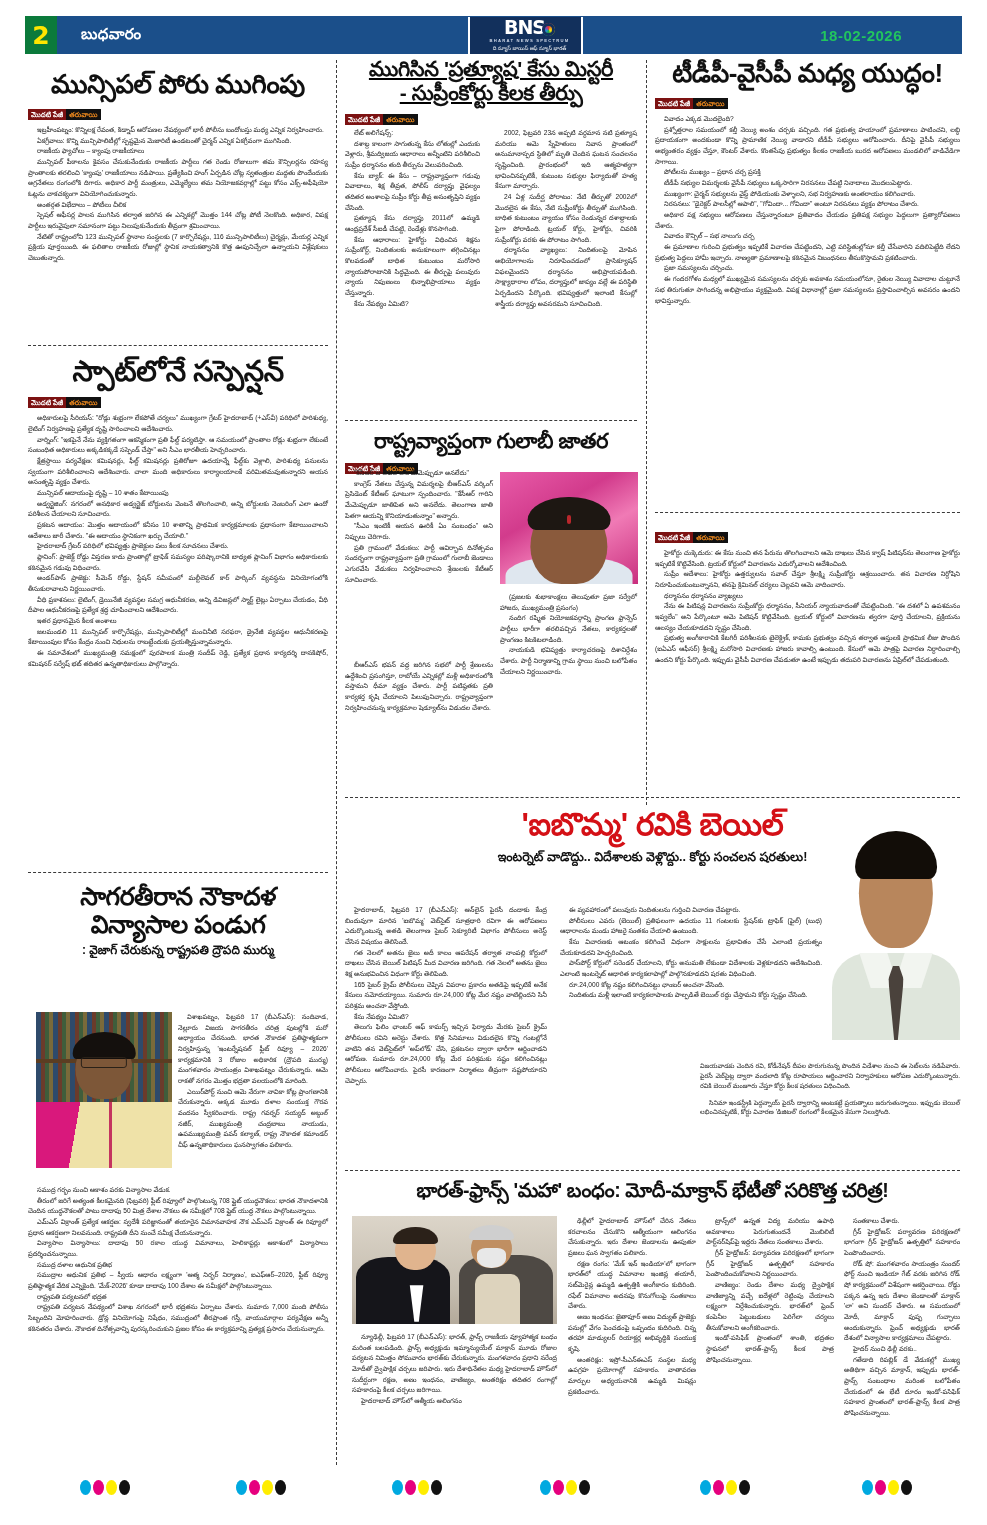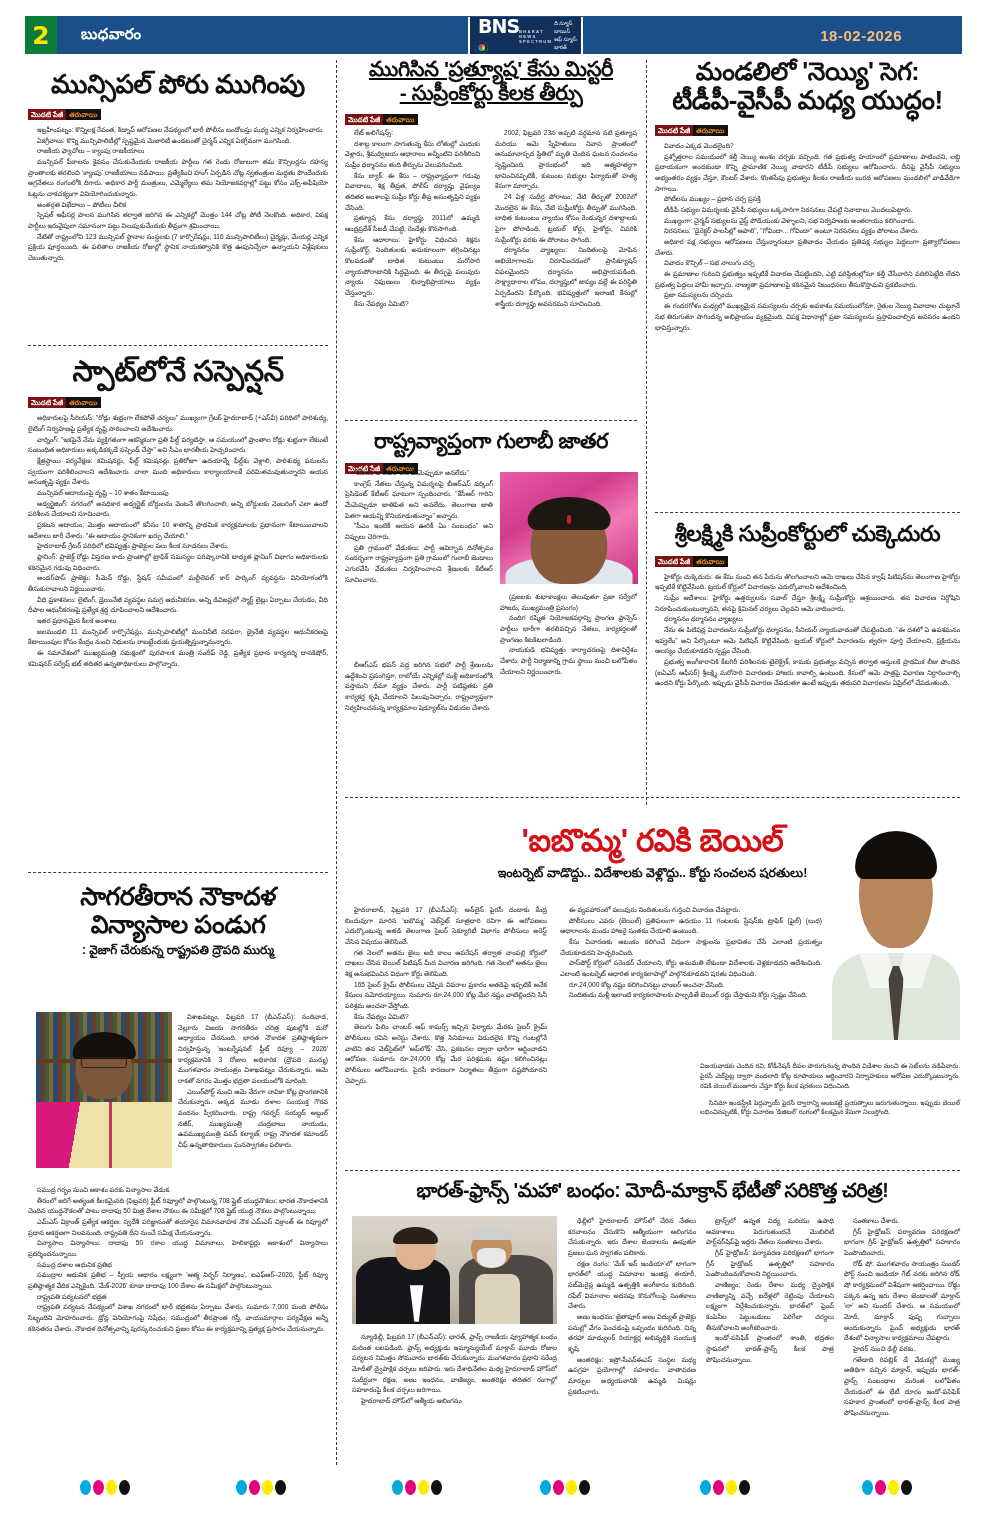--- a/index.html
+++ b/index.html
@@ -32,21 +32,21 @@
     font-family: "DejaVu Sans", sans-serif;
   }
   .weekday {
     color: #ffffff; font-size: 15px; font-weight: bold;
     margin-left: 24px; letter-spacing: .3px;
   }
   .logo-box {
     position: absolute; left: 443px; top: 1px;
     width: 115px; height: 37px;
     background: #12305c;
-    display: flex; flex-direction: row;
+    display: flex; flex-direction: column;
     align-items: center; justify-content: center;
     border-left: 2px solid #ffffff; border-right: 2px solid #ffffff; padding-left: 8px;
   }
   .logo-main {
     font-size: 19px; font-weight: bold; color: #ffffff;
     line-height: 1; letter-spacing: -1px;
     position: relative; font-family: "DejaVu Sans", sans-serif;
   }
   .logo-swirl {
     display: inline-block; width: 13px; height: 13px; border-radius: 50%;
@@ -57,21 +57,21 @@
   .logo-sub {
     font-size: 4.2px; color: #cfd8e8; letter-spacing: 1.2px;
     font-weight: bold; margin-top: 1px;
   }
   .logo-tel {
     font-size: 5.2px; color: #ffffff; margin-top: 1.5px;
     background: #12305c; padding: 0 2px;
   }
   .mast-date {
     position: absolute; right: 60px;
-    color: #fdba74; font-size: 15px; font-weight: bold;
+    color: #22c55e; font-size: 15px; font-weight: bold;
     letter-spacing: .5px;
   }
 
   
   .vrule {
     position: absolute; width: 0;
     border-left: 1px dashed #3a3a3a;
   }
   .hrule {
     position: absolute; height: 0;
@@ -387,21 +387,20 @@
   <div class="body" style="position:absolute; left:500px; top:592px; width:137px;">
     <p>(ప్రజలకు శుభాకాంక్షలు తెలుపుతూ ప్రజా సర్వేలో హాజరు, ముఖ్యమంత్రి ప్రసంగం)</p>
     <p>నందిగ రష్మిత నియోజకవర్గాన్ని ప్రాంగణ ఫ్రాన్సెస్ పార్టీలు భారీగా తరలివచ్చిన నేతలు, కార్యకర్తలతో ప్రాంగణం కిటకిటలాడింది.</p>
     <p>నాయకుడి భవిష్యత్తు కార్యాచరణపై దిశానిర్దేశం చేశారు. పార్టీ నిర్మాణాన్ని గ్రామ స్థాయి నుంచి బలోపేతం చేయాలని నిర్ణయించారు.</p>
   </div>
   <div class="body" style="position:absolute; left:345px; top:660px; width:148px;">
     <p>బీఆర్‌ఎస్ భవన్ వద్ద జరిగిన సభలో పార్టీ శ్రేణులను ఉద్దేశించి ప్రసంగిస్తూ, రాబోయే ఎన్నికల్లో మళ్లీ అధికారంలోకి వస్తామని ధీమా వ్యక్తం చేశారు. పార్టీ పటిష్ఠతకు ప్రతి కార్యకర్త కృషి చేయాలని పిలుపునిచ్చారు. రాష్ట్రవ్యాప్తంగా నిర్వహించనున్న కార్యక్రమాల షెడ్యూల్‌ను విడుదల చేశారు.</p>
   </div>
 
   <div style="position:absolute; left:655px; top:58px; width:305px;">
-    <div class="hl" style="font-size:25px;">మండలిలో 'నెయ్యి' సెగ:</div>
     <div class="hl" style="font-size:26px; margin-top:1px;">టీడీపీ-వైసీపీ మధ్య యుద్ధం!</div>
     <div style="margin-top:7px;">
       <span class="badge"><span class="b1">మొదటి పేజీ</span><span class="b2">తరువాయి</span></span>
     </div>
     <div class="body" style="margin-top:2px;">
       <p>వివాదం ఎక్కడ మొదలైంది?</p>
       <p>ప్రశ్నోత్తరాల సమయంలో కల్తీ నెయ్యి అంశం చర్చకు వచ్చింది. గత ప్రభుత్వ హయాంలో ప్రమాణాలు పాటించని, లబ్ధి ప్రదాయకంగా అందకుండా కొన్ని ప్రామాణిక నెయ్యి వాడారని టీడీపీ సభ్యులు ఆరోపించారు. దీనిపై వైసీపీ సభ్యులు అభ్యంతరం వ్యక్తం చేస్తూ, కౌంటర్ వేశారు. కొంతసేపు ప్రభుత్వం కీలకం రాజకీయ బురద ఆరోపణలు మండలిలో వాడివేడిగా సాగాయి.</p>
       <p>పోటీలను ముఖ్యం – ప్రధాన చర్చ ప్రసక్తి</p>
       <p>టీడీపీ సభ్యుల విమర్శలకు వైసీపీ సభ్యులు ఒక్కసారిగా నిరసనలు చేపట్టి నినాదాలు మొదలుపెట్టారు.</p>
       <p>ముఖ్యంగా: చైర్మన్ సభ్యులను వైస్డ్ పోడియంకు వెళ్ళాలని, సభ నిర్వహణకు అంతరాయం కలిగించారు.</p>
@@ -410,37 +409,36 @@
       <p>వివాదం కౌన్సిల్ – సభ నాలుగు చర్చ</p>
       <p>ఈ ప్రమాణాల గురించి ప్రభుత్వం ఇప్పటికే విచారణ చేపట్టిందని, ఎట్టి పరిస్థితుల్లోనూ కల్తీ చేసేవారిని వదిలిపెట్టేది లేదని ప్రభుత్వ పెద్దలు హామీ ఇచ్చారు. నాణ్యతా ప్రమాణాలపై కఠినమైన నిబంధనలు తీసుకొస్తామని ప్రకటించారు.</p>
       <p>ప్రజా సమస్యలను చర్చించు.</p>
       <p>ఈ గందరగోళం మధ్యలో ముఖ్యమైన సమస్యలను చర్చకు అవకాశం సమయంలోనూ, రైతుల నెయ్యి వివాదాల చుట్టూనే సభ తిరుగుతూ సాగిందన్న అభిప్రాయం వ్యక్తమైంది. విపక్ష విధానాల్లో ప్రజా సమస్యలను ప్రస్తావించాల్సిన అవసరం ఉందని భావిస్తున్నారు.</p>
     </div>
   </div>
 
   <div class="hrule" style="left:655px; top:512px; width:305px;"></div>
 
   <div style="position:absolute; left:655px; top:522px; width:305px;">
-    <div class="hl" style="font-size:22px;">శ్రీలక్ష్మికి సుప్రీంకోర్టులో చుక్కెదురు</div>
     <div style="margin-top:6px;">
       <span class="badge"><span class="b1">మొదటి పేజీ</span><span class="b2">తరువాయి</span></span>
     </div>
     <div class="body" style="margin-top:2px;">
       <p>హైకోర్టు చుక్కెదురు: ఈ కేసు నుంచి తన పేరును తొలగించాలని ఆమె దాఖలు చేసిన క్వాష్ పిటిషన్‌ను తెలంగాణ హైకోర్టు ఇప్పటికే కొట్టివేసింది. ట్రయల్ కోర్టులో విచారణను ఎదుర్కోవాలని ఆదేశించింది.</p>
       <p>సుప్రీం ఆదేశాలు: హైకోర్టు ఉత్తర్వులను సవాల్ చేస్తూ శ్రీలక్ష్మి సుప్రీంకోర్టు ఆశ్రయించారు. తన విచారణ నిర్దోషిని నిరూపించుకుంటున్నానని, తనపై క్రిమినల్ చర్యలు చెల్లవని ఆమె వాదించారు.</p>
       <p>ధర్మాసనం ధర్మాసనం వ్యాఖ్యలు</p>
       <p>నేను ఈ పిటిషన్ల విచారణను సుప్రీంకోర్టు ధర్మాసనం, సీనియర్ న్యాయవాదంతో చేపట్టించింది. "ఈ దశలో ఏ ఉపశమనం ఇవ్వలేం" అని పేర్కొంటూ ఆమె పిటిషన్ కొట్టివేసింది. ట్రయల్ కోర్టులో విచారణను త్వరగా పూర్తి చేయాలని, ప్రక్రియను ఆలస్యం చేయకూడదని స్పష్టం చేసింది.</p>
       <p>ప్రభుత్వ అంగీకారానికి కేటగిరీ పరిశీలనకు టైలెక్ట్రిక్, కామకు ప్రభుత్వం వచ్చిన తర్వాత ఆస్తులకి ప్రాథమిక లీజు పొందిన (ఐఏఎస్ ఆఫీసర్) శ్రీలక్ష్మి మరోసారి విచారణకు హాజరు కావాల్సి ఉంటుంది. కేసులో ఆమె పాత్రపై విచారణ నిర్ధారించాల్సి ఉందని కోర్టు పేర్కొంది. ఇప్పుడు వైసీపీ విచారణ చేపడుతూ ఉంటే ఇప్పుడు తదుపరి విచారణను ఏప్రిల్‌లో చేపడుతుంది.</p>
     </div>
   </div>
 
   <div class="hrule" style="left:345px; top:797px; width:615px;"></div>
 
   <div style="position:absolute; left:345px; top:808px; width:615px;">
-    <div class="hl hl-red" style="font-size:31px;margin-top:16px;">'ఐబొమ్మ' రవికి బెయిల్</div>
+    <div class="hl hl-red" style="font-size:31px;">'ఐబొమ్మ' రవికి బెయిల్</div>
     <div class="subhl" style="margin-top:9px; font-size:12.5px;">ఇంటర్నెట్ వాడొద్దు.. విదేశాలకు వెళ్లొద్దు.. కోర్టు సంచలన షరతులు!</div>
   </div>
 
   <div class="photo ph-ravi" style="left:832px; top:822px; width:128px; height:218px;">
     <div class="ravi-shirt"></div>
     <div class="ravi-collarL"></div>
     <div class="ravi-collarR"></div>
     <div class="ravi-tie"></div>
     <div class="ravi-head"></div>
     <div class="ravi-hair"></div>

